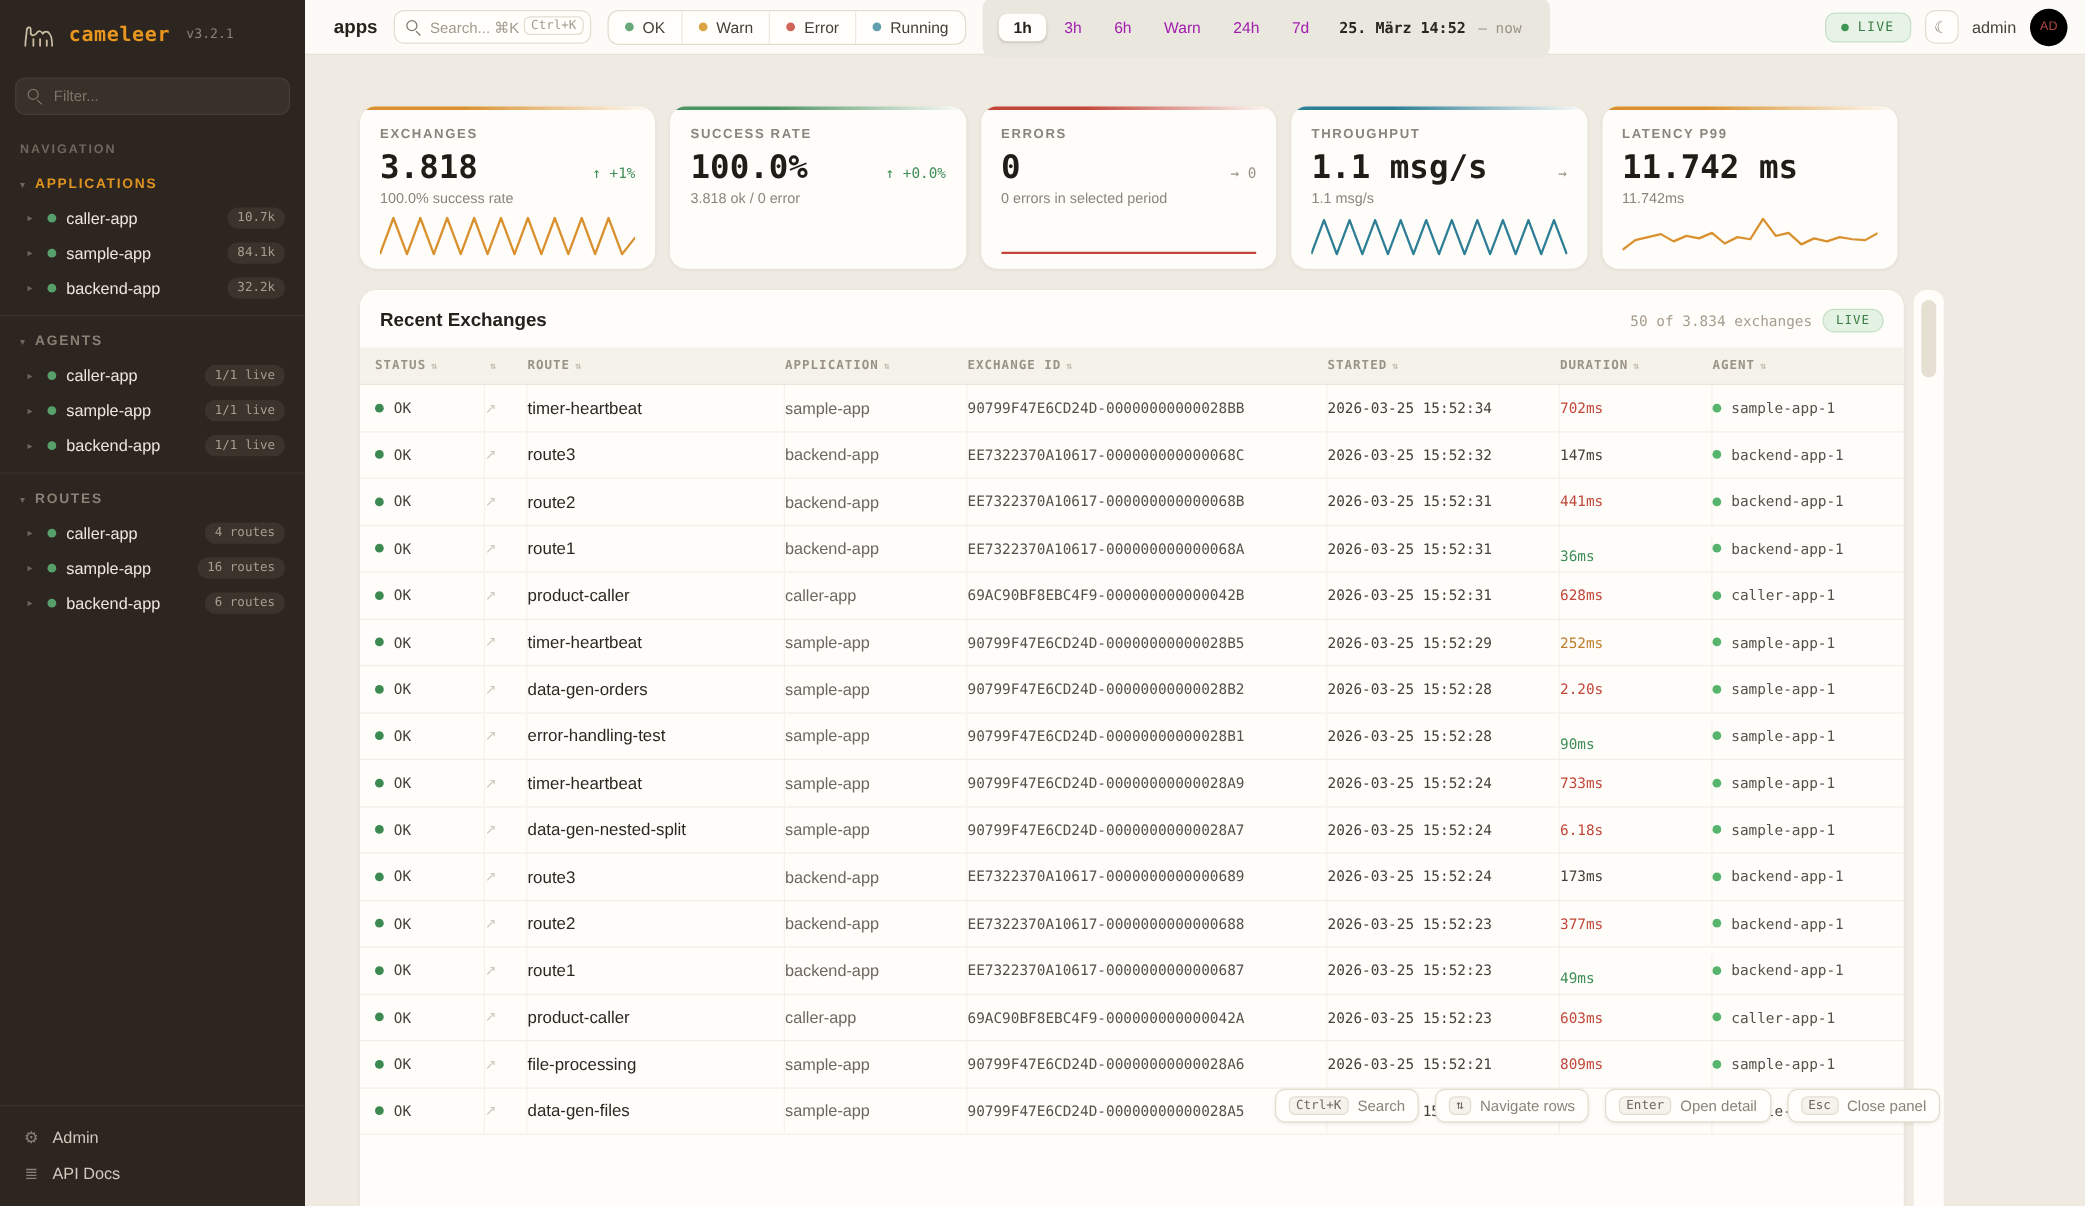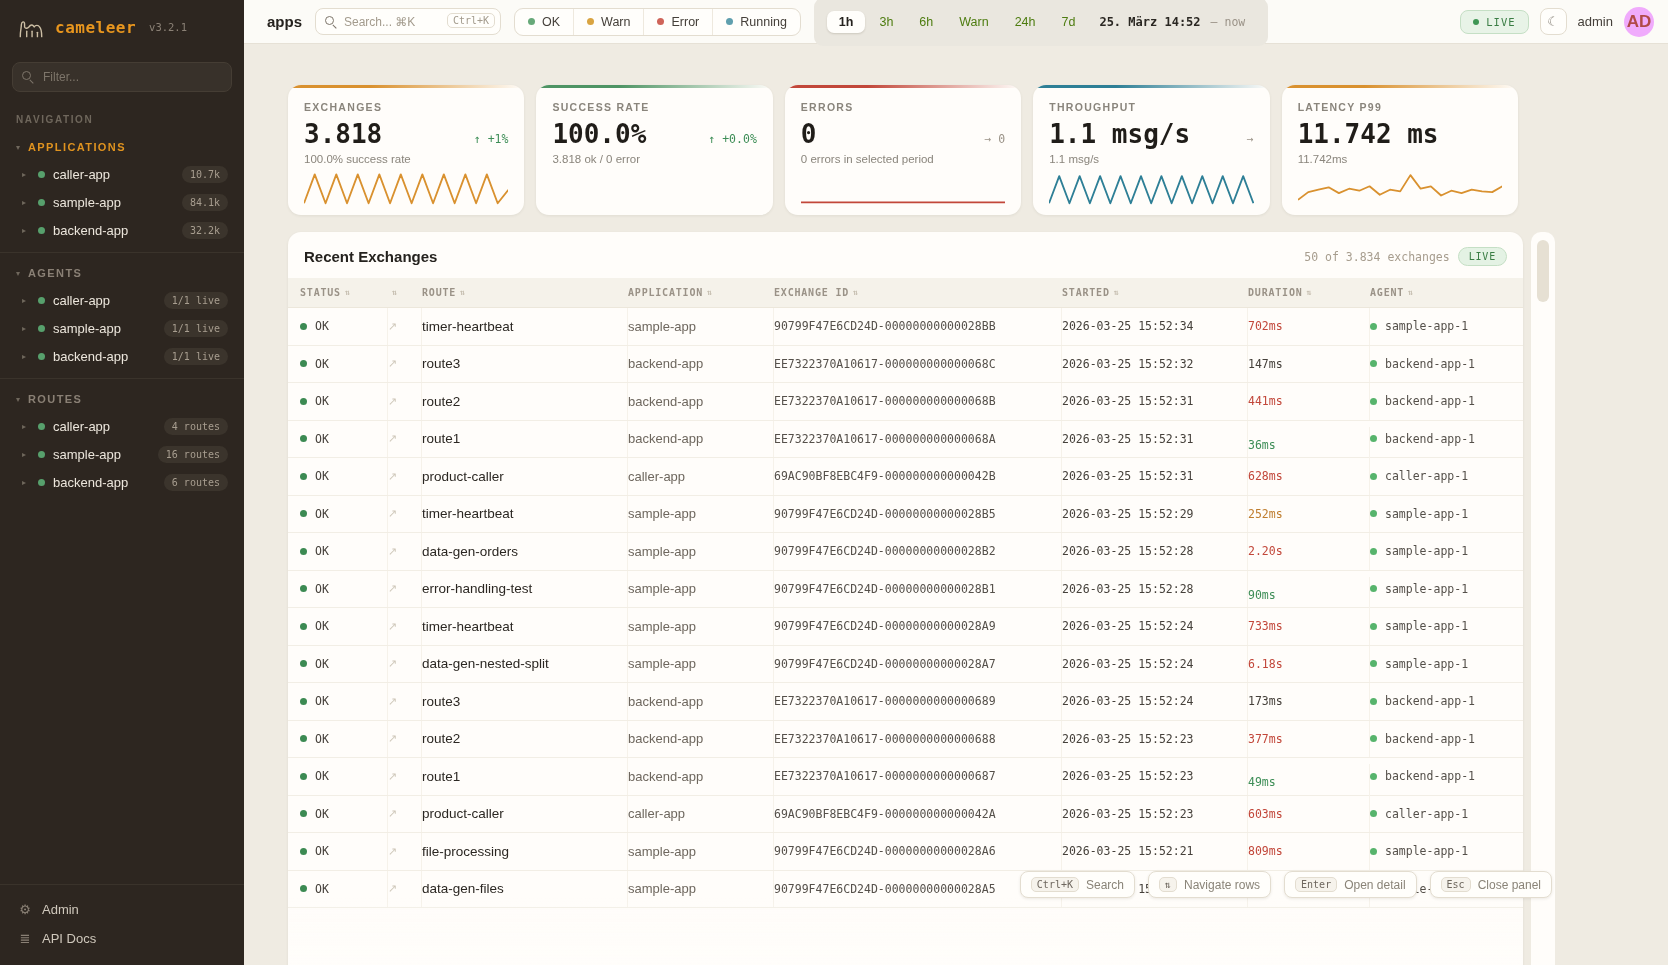--- a/index.html
+++ b/index.html
@@ -29,41 +29,41 @@
   .dot { width:7px; height:7px; border-radius:50%; background:#57a06c; flex:none; }
   .nav-item-label { font-size:13px; color:#ece6dc; flex:1; }
   .nav-badge { font-family:"DejaVu Sans Mono", monospace; font-size:10px; color:#a89e90; background:#3b342c; border-radius:999px; padding:3px 8px; }
   .sidebar-footer { margin-top:auto; border-top:1px solid #3a332b; padding:10px 12px 12px; }
   .footer-item { display:flex; align-items:center; gap:10px; padding:7px 6px; border-radius:7px; color:#cfc8bc; font-size:13px; }
   .footer-icon { color:#8a8075; font-size:13px; width:14px; text-align:center; }
 
   
   .topbar { position:absolute; left:244px; top:0; width:1424px; height:44px; background:#fcfbf7; border-bottom:1px solid #e6e1d6; display:flex; align-items:center; padding:0 14px 0 23px; gap:13px; }
   .context-label { font-size:15px; font-weight:bold; color:#25221e; }
-  .search-box { position:relative; width:186px; }
+  .search-box { position:relative; width:158px; }
   .search-box .mag { left:10px; top:8px; }
   .search-box input { width:100%; height:27px; background:#fffefb; border:1px solid #e3ddd0; border-radius:8px; font-size:12px; color:#55504a; padding:0 50px 0 28px; outline:none; font-family:"Liberation Sans", sans-serif; }
   .search-box input::placeholder { color:#a39b8d; }
   .kbd { font-family:"DejaVu Sans Mono", monospace; font-size:10px; color:#a39b8d; border:1px solid #e3ddd0; border-radius:5px; padding:1px 5px; background:#fffefb; }
   .search-kbd { position:absolute; right:6px; top:5px; }
   .chip-group { display:flex; border:1px solid #e3ddd0; border-radius:9px; background:#fffefb; overflow:hidden; }
   .chip { display:flex; align-items:center; gap:7px; padding:6px 13px; font-size:12.5px; color:#45403a; }
   .chip + .chip { border-left:1px solid #eee9de; }
   .chip .dot { width:7px; height:7px; }
   .range-group { display:flex; align-items:center; background:#eae7df; border-radius:9px; padding:13px; gap:2px; }
-  .range-btn { font-size:12.5px; color:#4d7c0f; padding:4px 12px; border-radius:7px; }
+  .range-btn { font-size:12.5px; color:#a21caf; padding:4px 12px; border-radius:7px; }
   .range-btn.active { background:#fffefb; color:#25221e; font-weight:bold; box-shadow:0 1px 2px rgba(70,60,40,.18); }
   .range-date { font-family:"DejaVu Sans Mono", monospace; font-size:12px; color:#2a2722; font-weight:bold; padding:0 8px 0 10px; }
   .range-now { font-family:"DejaVu Sans Mono", monospace; font-size:11.5px; color:#9a9287; padding-right:10px; }
   .topbar-right { margin-left:auto; display:flex; align-items:center; gap:11px; }
   .live-badge { display:flex; align-items:center; gap:7px; background:#e8f3e7; border:1px solid #c5dfc5; border-radius:8px; padding:5px 12px; font-family:"DejaVu Sans Mono", monospace; font-size:10.5px; color:#3a7d44; letter-spacing:1px; }
   .live-badge .dot { width:6px; height:6px; background:#3f9654; }
   .icon-btn { width:27px; height:27px; border:1px solid #e3ddd0; background:#fffefb; border-radius:8px; display:flex; align-items:center; justify-content:center; color:#8a857c; font-size:13px; }
   .user-name { font-size:13px; color:#45403a; }
-  .avatar { width:30px; height:30px; border-radius:50%; background:#f0abfc; color:#b04a48; font-size:17px; font-weight:bold; display:flex; align-items:center; justify-content:center; }
+  .avatar { width:30px; height:30px; border-radius:50%; background:#000000; color:#b04a48; font-size:10px; font-weight:normal; display:flex; align-items:center; justify-content:center; }
 
   
   .cards { position:absolute; left:288px; top:85px; width:1230px; display:flex; gap:12px; }
   .card { flex:1; height:130px; background:#fffdfa; border-radius:13px; box-shadow:0 1px 3px rgba(70,58,36,.08); position:relative; overflow:hidden; padding:16px 16px 0; }
   .card-accent { position:absolute; left:0; top:0; width:100%; height:3px; }
   .card-label { font-size:10.5px; letter-spacing:1.3px; color:#8a857c; font-weight:bold; }
   .card-valrow { display:flex; align-items:baseline; justify-content:space-between; margin-top:6px; }
   .card-value { font-family:"DejaVu Sans Mono", monospace; font-weight:bold; font-size:26px; color:#201d19; }
   .card-delta { font-family:"DejaVu Sans Mono", monospace; font-size:11.5px; }
   .delta-green { color:#3e8e57; }

